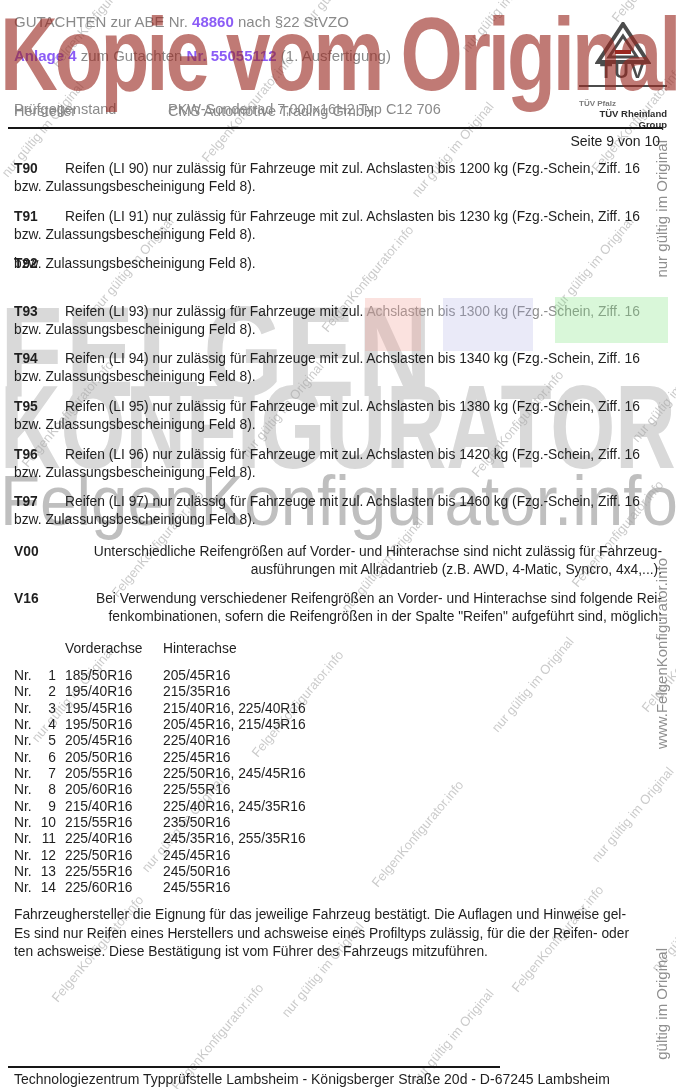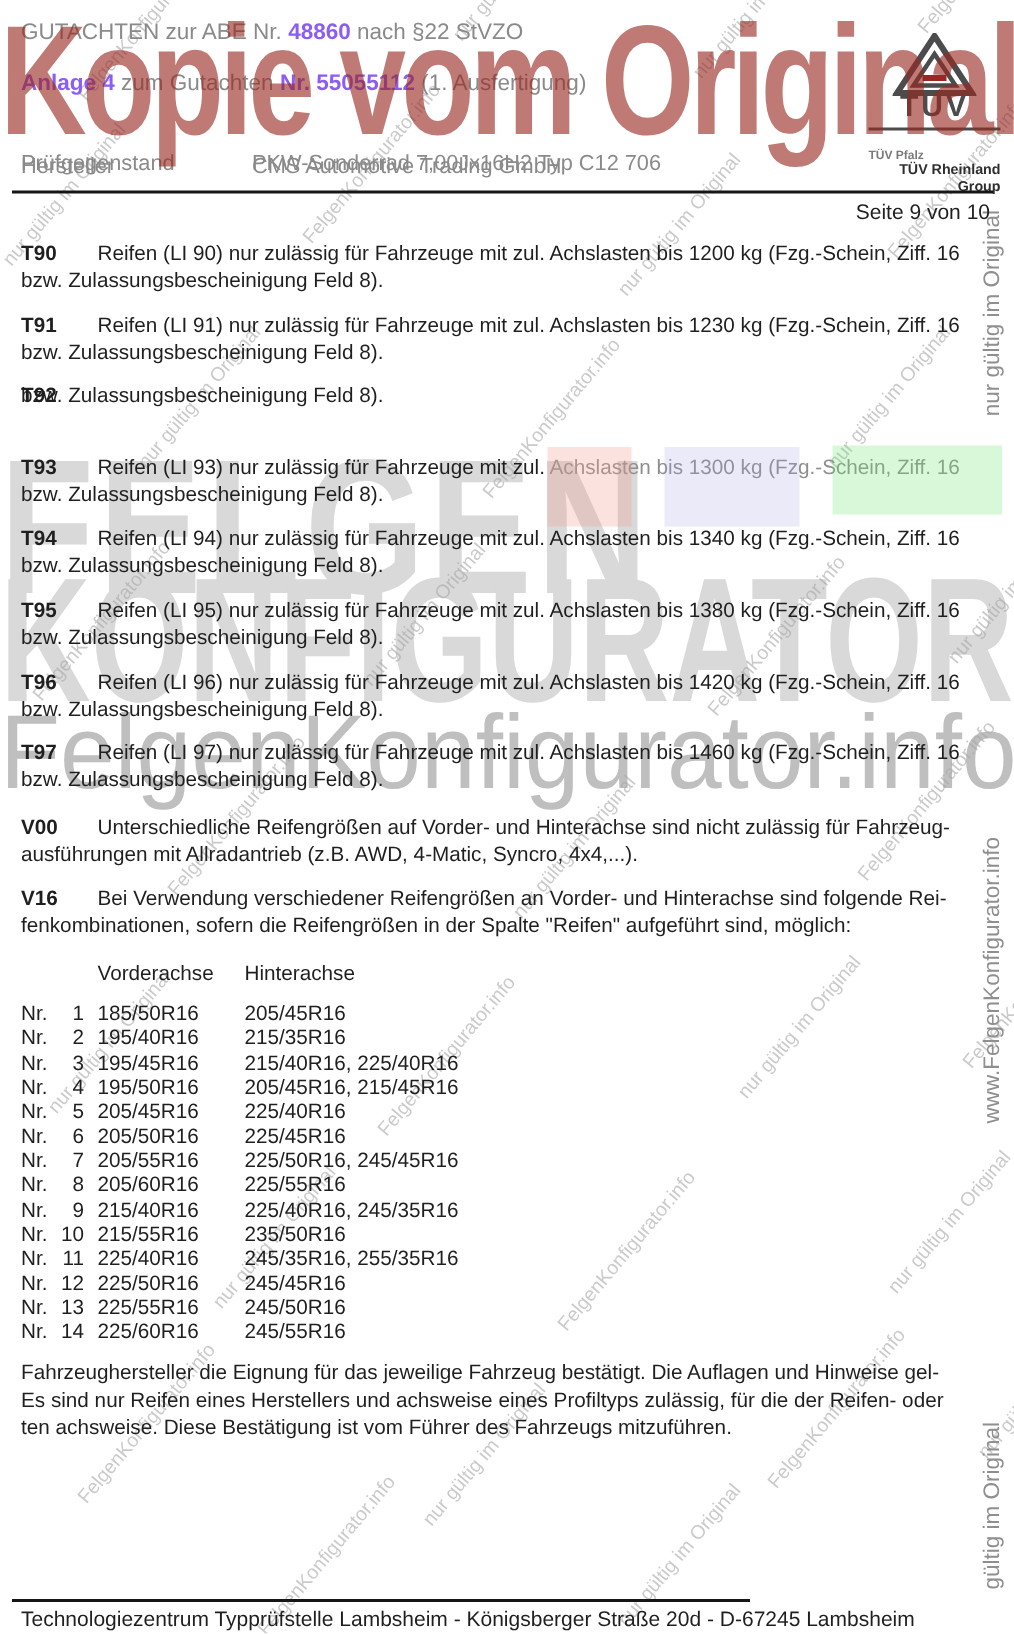--- a/index.html
+++ b/index.html
@@ -41,21 +41,21 @@
   .logo { position:absolute; left:579px; top:22px; width:88px; text-align:center; }
   .logo svg { display:block; margin:0 auto; }
   .logo-word { font-size:20px; font-weight:bold; color:#4c4c4c; letter-spacing:2px; margin-top:-14px; }
   .logo-rule { height:2px; background:#4c4c4c; margin-top:2px; }
   .logo-sub1 { font-size:8px;   font-weight:bold; color:#7a7a7a; text-align:left; margin-top:12px; }
   .logo-sub2 { font-size:9.5px; font-weight:bold; color:#2e2e2e; text-align:right; }
   
   .t-section { position:absolute; left:14px; top:160px; width:648px; font-size:13.8px; line-height:18px; }
   .v-section { position:absolute; left:14px; top:543px; width:648px; font-size:13.8px; line-height:18px; }
   .tv-block  { position:relative; height:47.6px; padding-left:51px; box-sizing:border-box; }
-  .v-section .tv-block { height:47px; }
+  .v-section .tv-block { height:47px;text-align:right; }
   .tv-code   { position:absolute; left:0; top:0; font-weight:bold; }
   .tv-l2     { margin-left:-51px; }
   .hl-text   { color:#8e8e8e; }
   
   .axle-table  { position:absolute; left:14px; top:641px; font-size:13.8px; line-height:16.35px; }
   .axle-header { position:relative; height:27px; }
   .axle-header span { position:absolute; top:0; }
   .axle-row    { position:relative; height:16.35px; }
   .axle-row span { position:absolute; top:0; white-space:nowrap; }
   .c-front { left:51px; } .c-rear { left:149px; }

